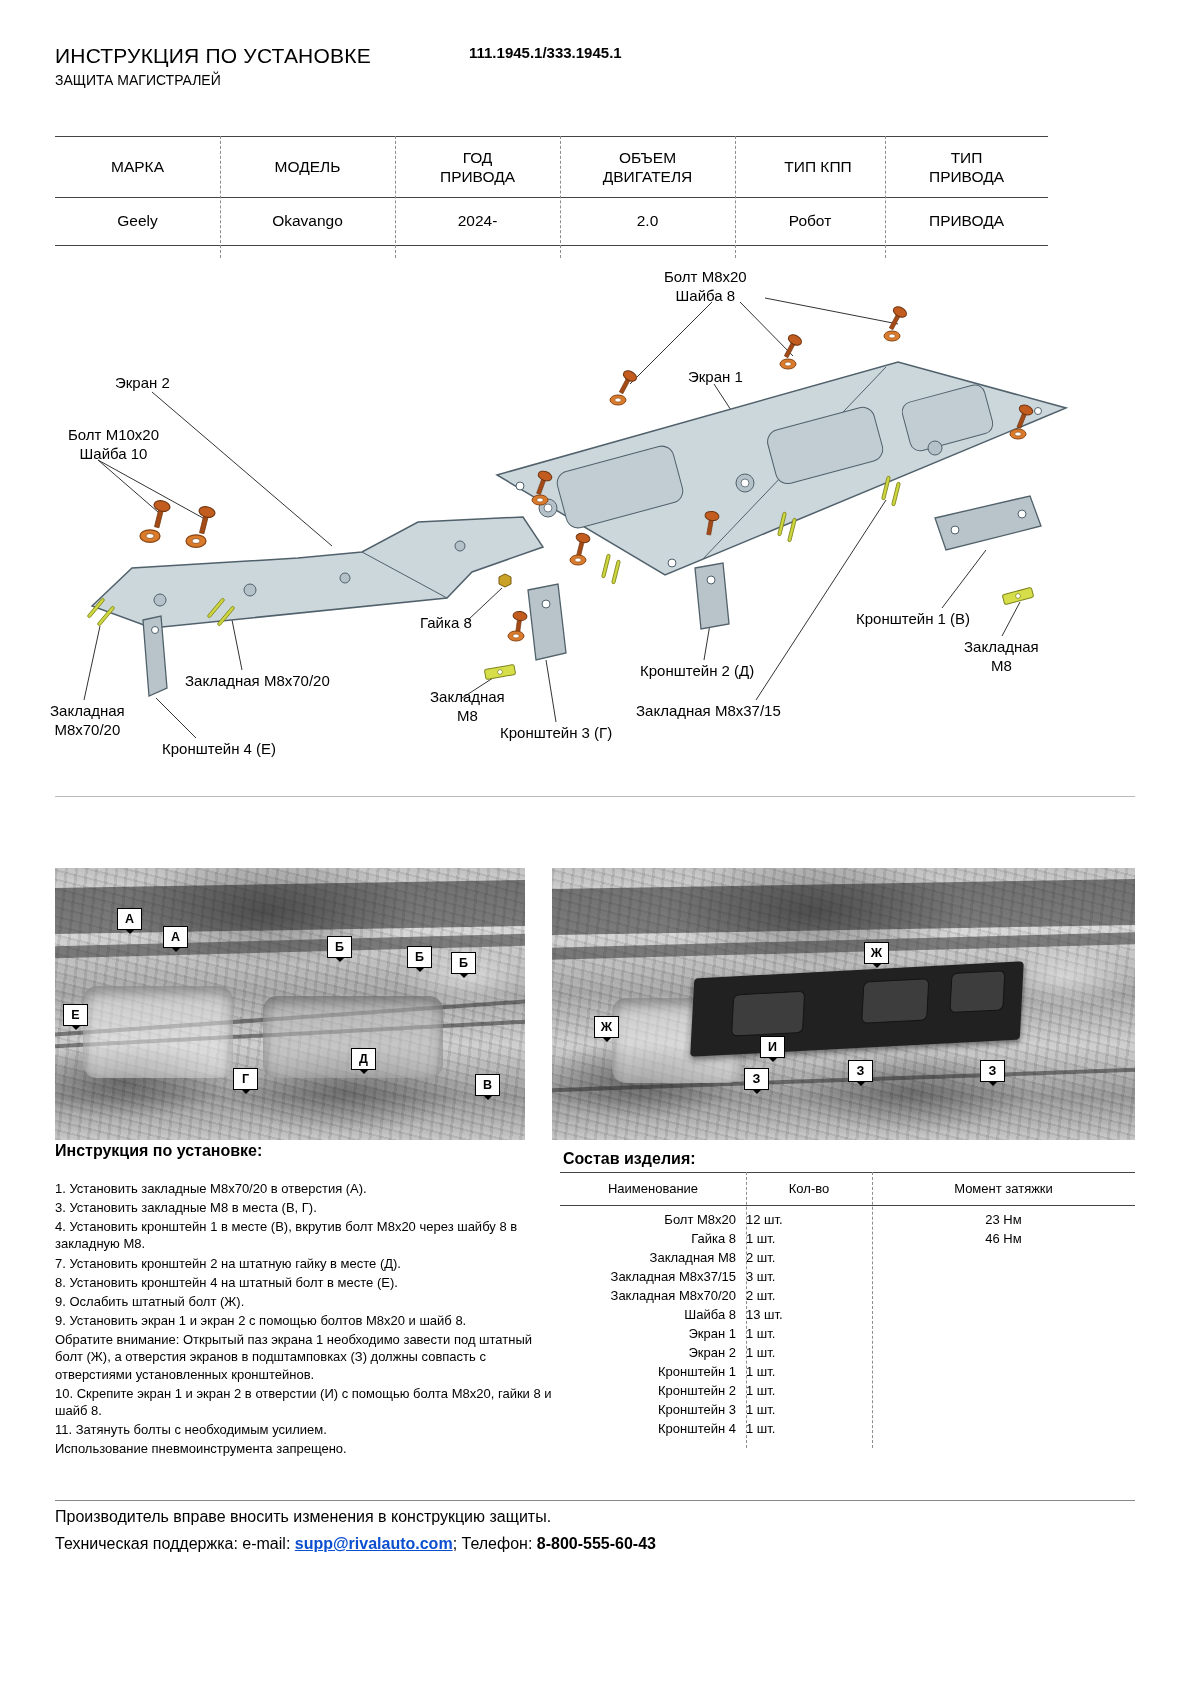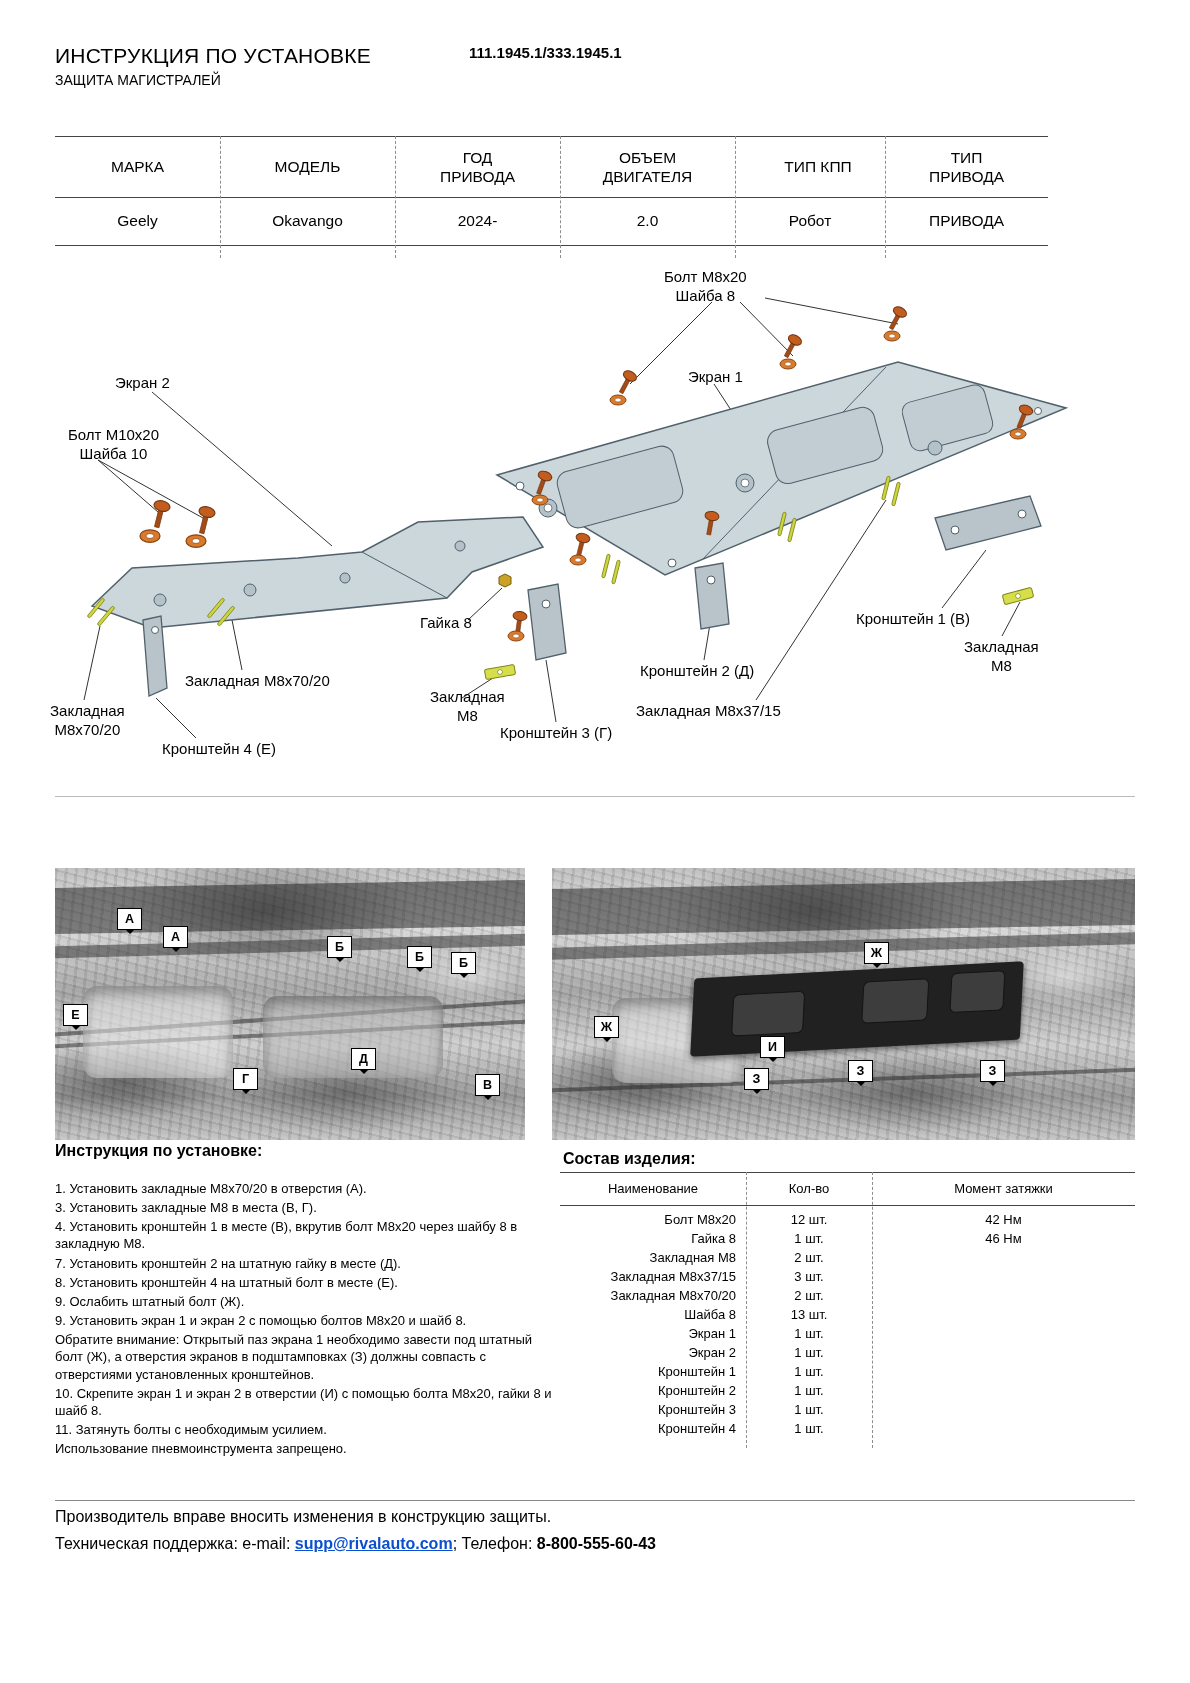--- a/index.html
+++ b/index.html
@@ -54,21 +54,21 @@
   .steps{left:55px;top:1180px;width:505px;font-size:13px;line-height:1.32;}
   .steps .step{margin-bottom:2px;}
 
   
   .parts-title{left:563px;top:1150px;font-size:16px;font-weight:bold;}
   .pt-head{position:absolute;display:flex;align-items:center;justify-content:center;
            font-size:13px;height:33px;}
   .pt-row{position:absolute;left:560px;width:575px;height:19px;display:grid;
           grid-template-columns:186px 126px 263px;font-size:13px;align-items:center;}
   .pt-row .n{text-align:right;padding-right:10px;}
-  .pt-row .q{text-align:center;}
+  .pt-row .q{text-align:left;}
   .pt-row .t{text-align:center;}
 
   
   .f-line1{left:55px;top:1508px;font-size:16px;}
   .f-line2{left:55px;top:1535px;font-size:16px;}
   .f-line2 a{color:#0b4fd0;font-weight:bold;text-decoration:underline;}
   .b{font-weight:bold;}
 </style>
 </head>
 <body>
@@ -311,21 +311,21 @@
     <div class="vdash" style="left:746px;top:1172px;height:276px;"></div>
     <div class="vdash" style="left:872px;top:1172px;height:276px;"></div>
 
     <div class="pt-head" style="left:560px;top:1172px;width:186px;">Наименование</div>
     <div class="pt-head" style="left:746px;top:1172px;width:126px;">Кол-во</div>
     <div class="pt-head" style="left:872px;top:1172px;width:263px;">Момент затяжки</div>
 
     <div class="pt-row" style="top:1210px;">
       <span class="n">Болт M8x20</span>
       <span class="q">12 шт.</span>
-      <span class="t">42 Нм</span>
+      <span class="t">23 Нм</span>
     </div>
     <div class="pt-row" style="top:1229px;">
       <span class="n">Гайка 8</span>
       <span class="q">1 шт.</span>
       <span class="t">46 Нм</span>
     </div>
     <div class="pt-row" style="top:1248px;">
       <span class="n">Закладная M8</span>
       <span class="q">2 шт.</span>
       <span class="t"></span>

